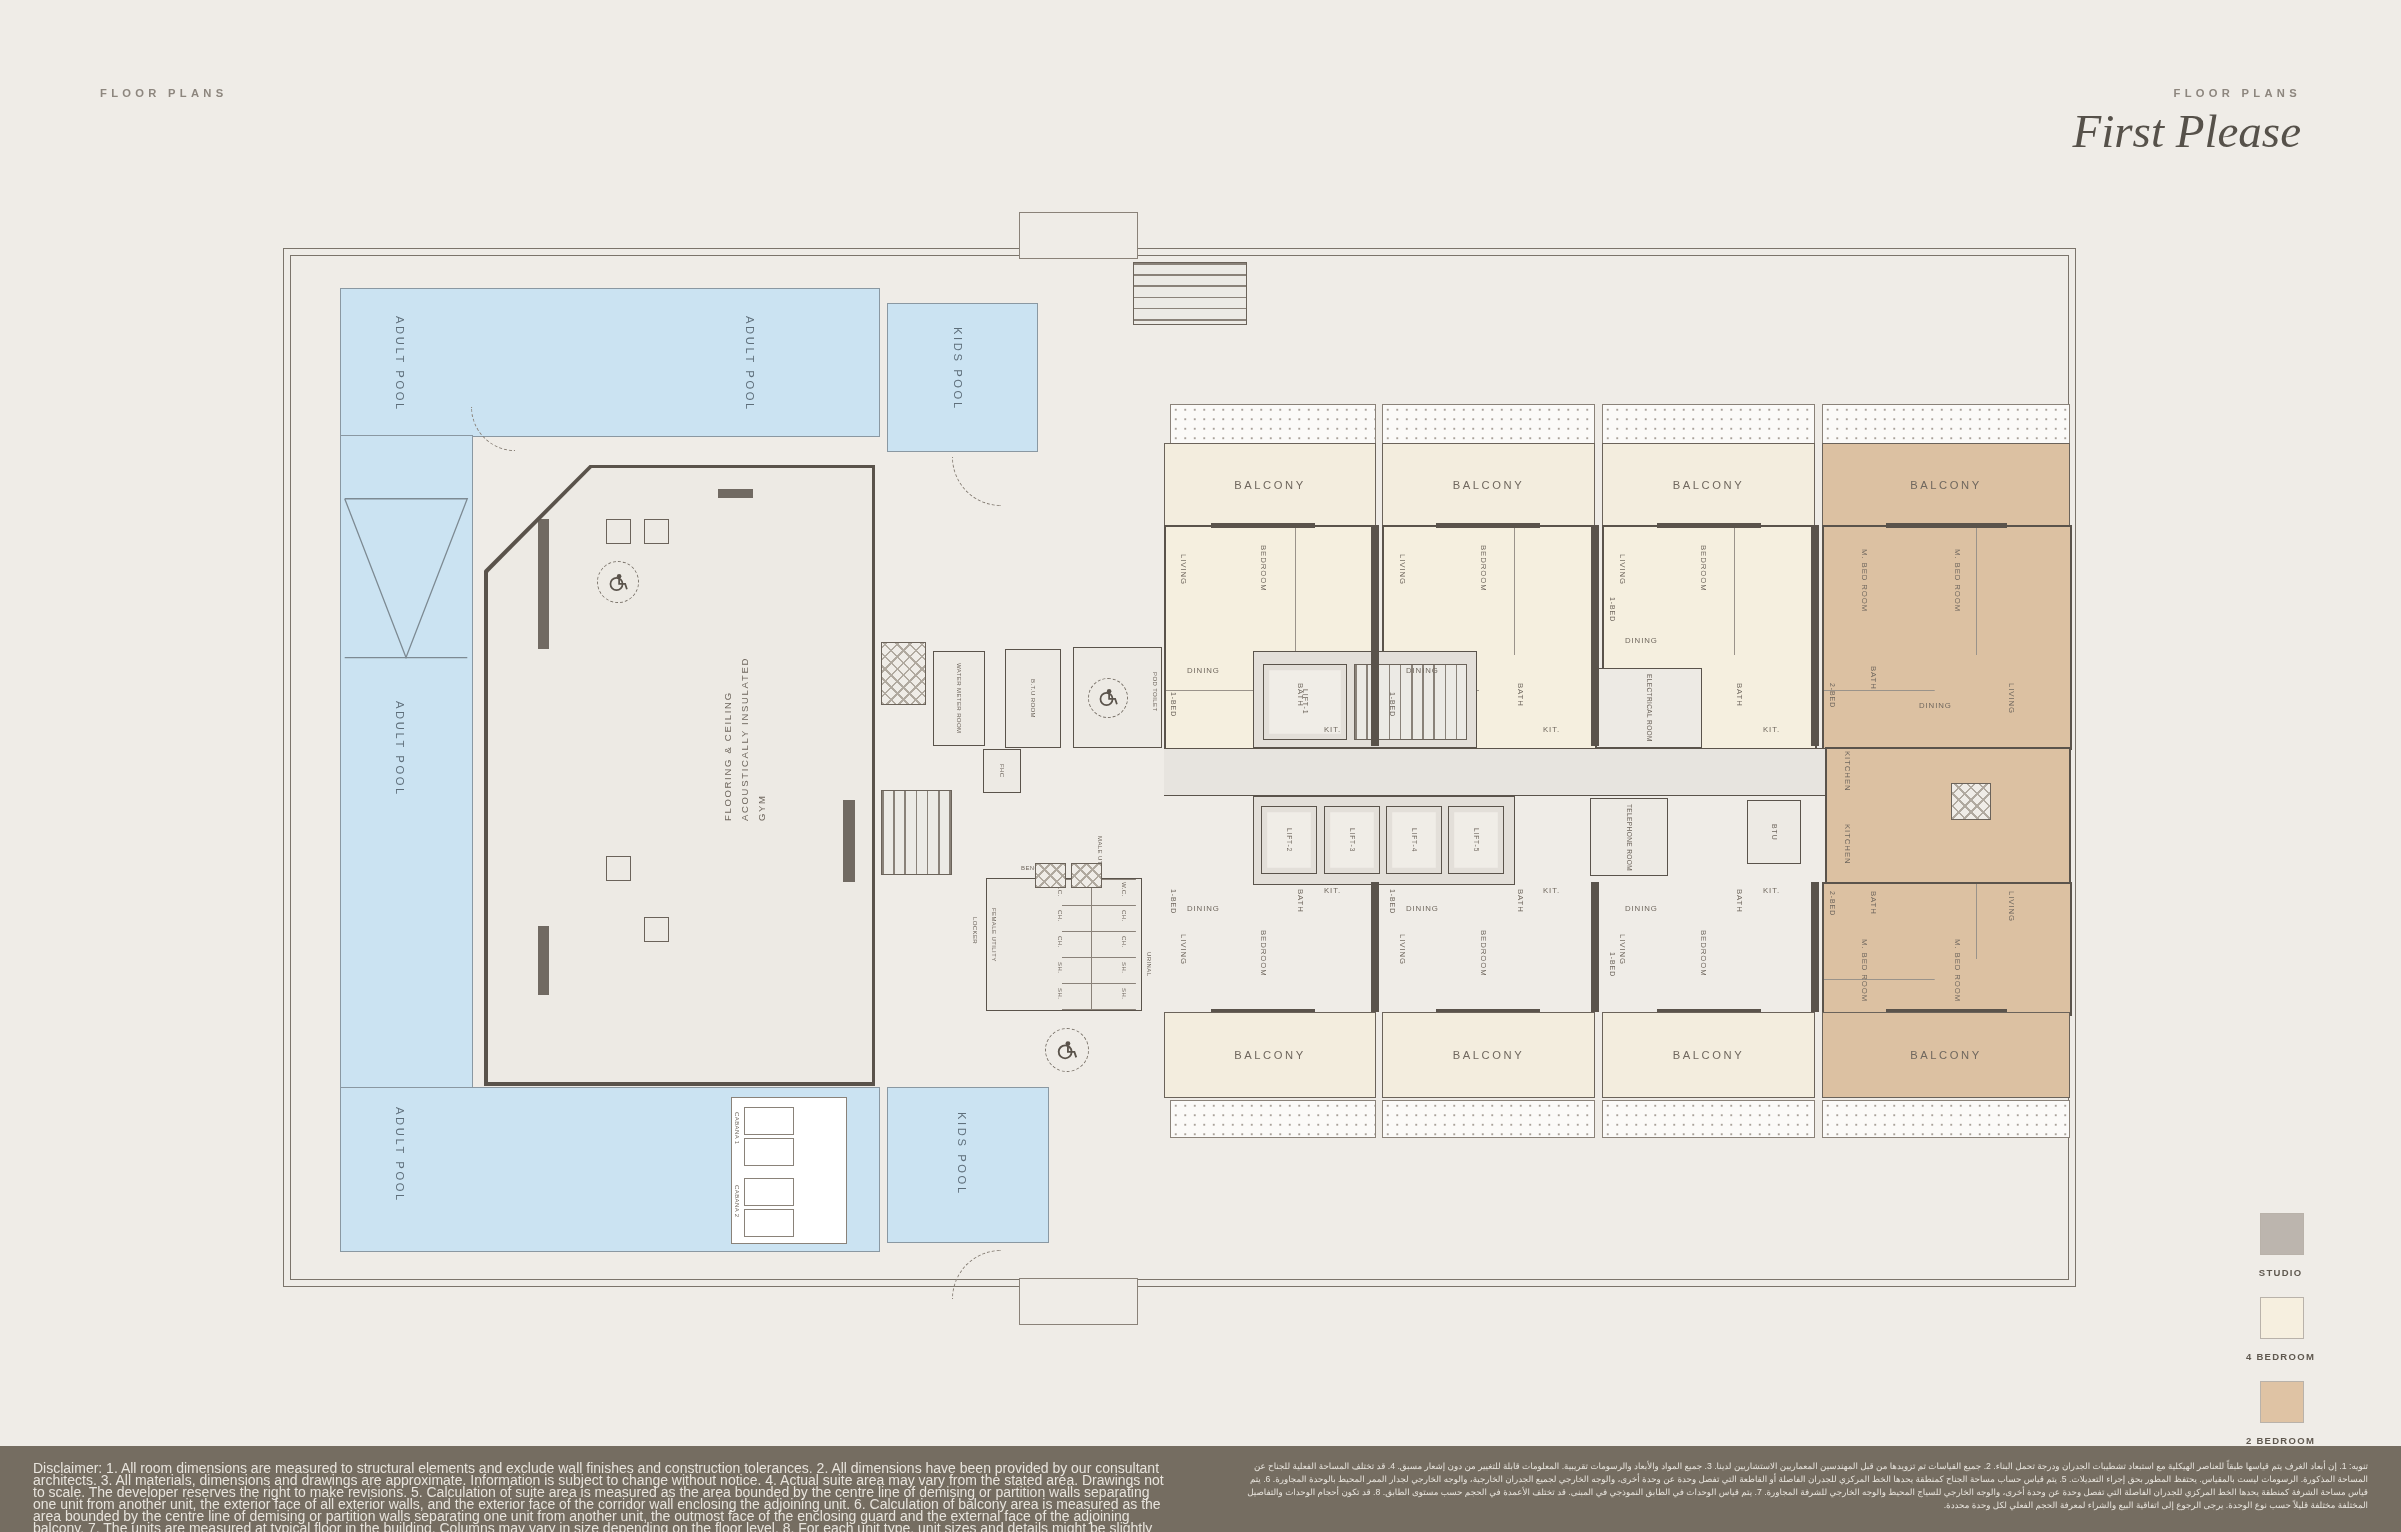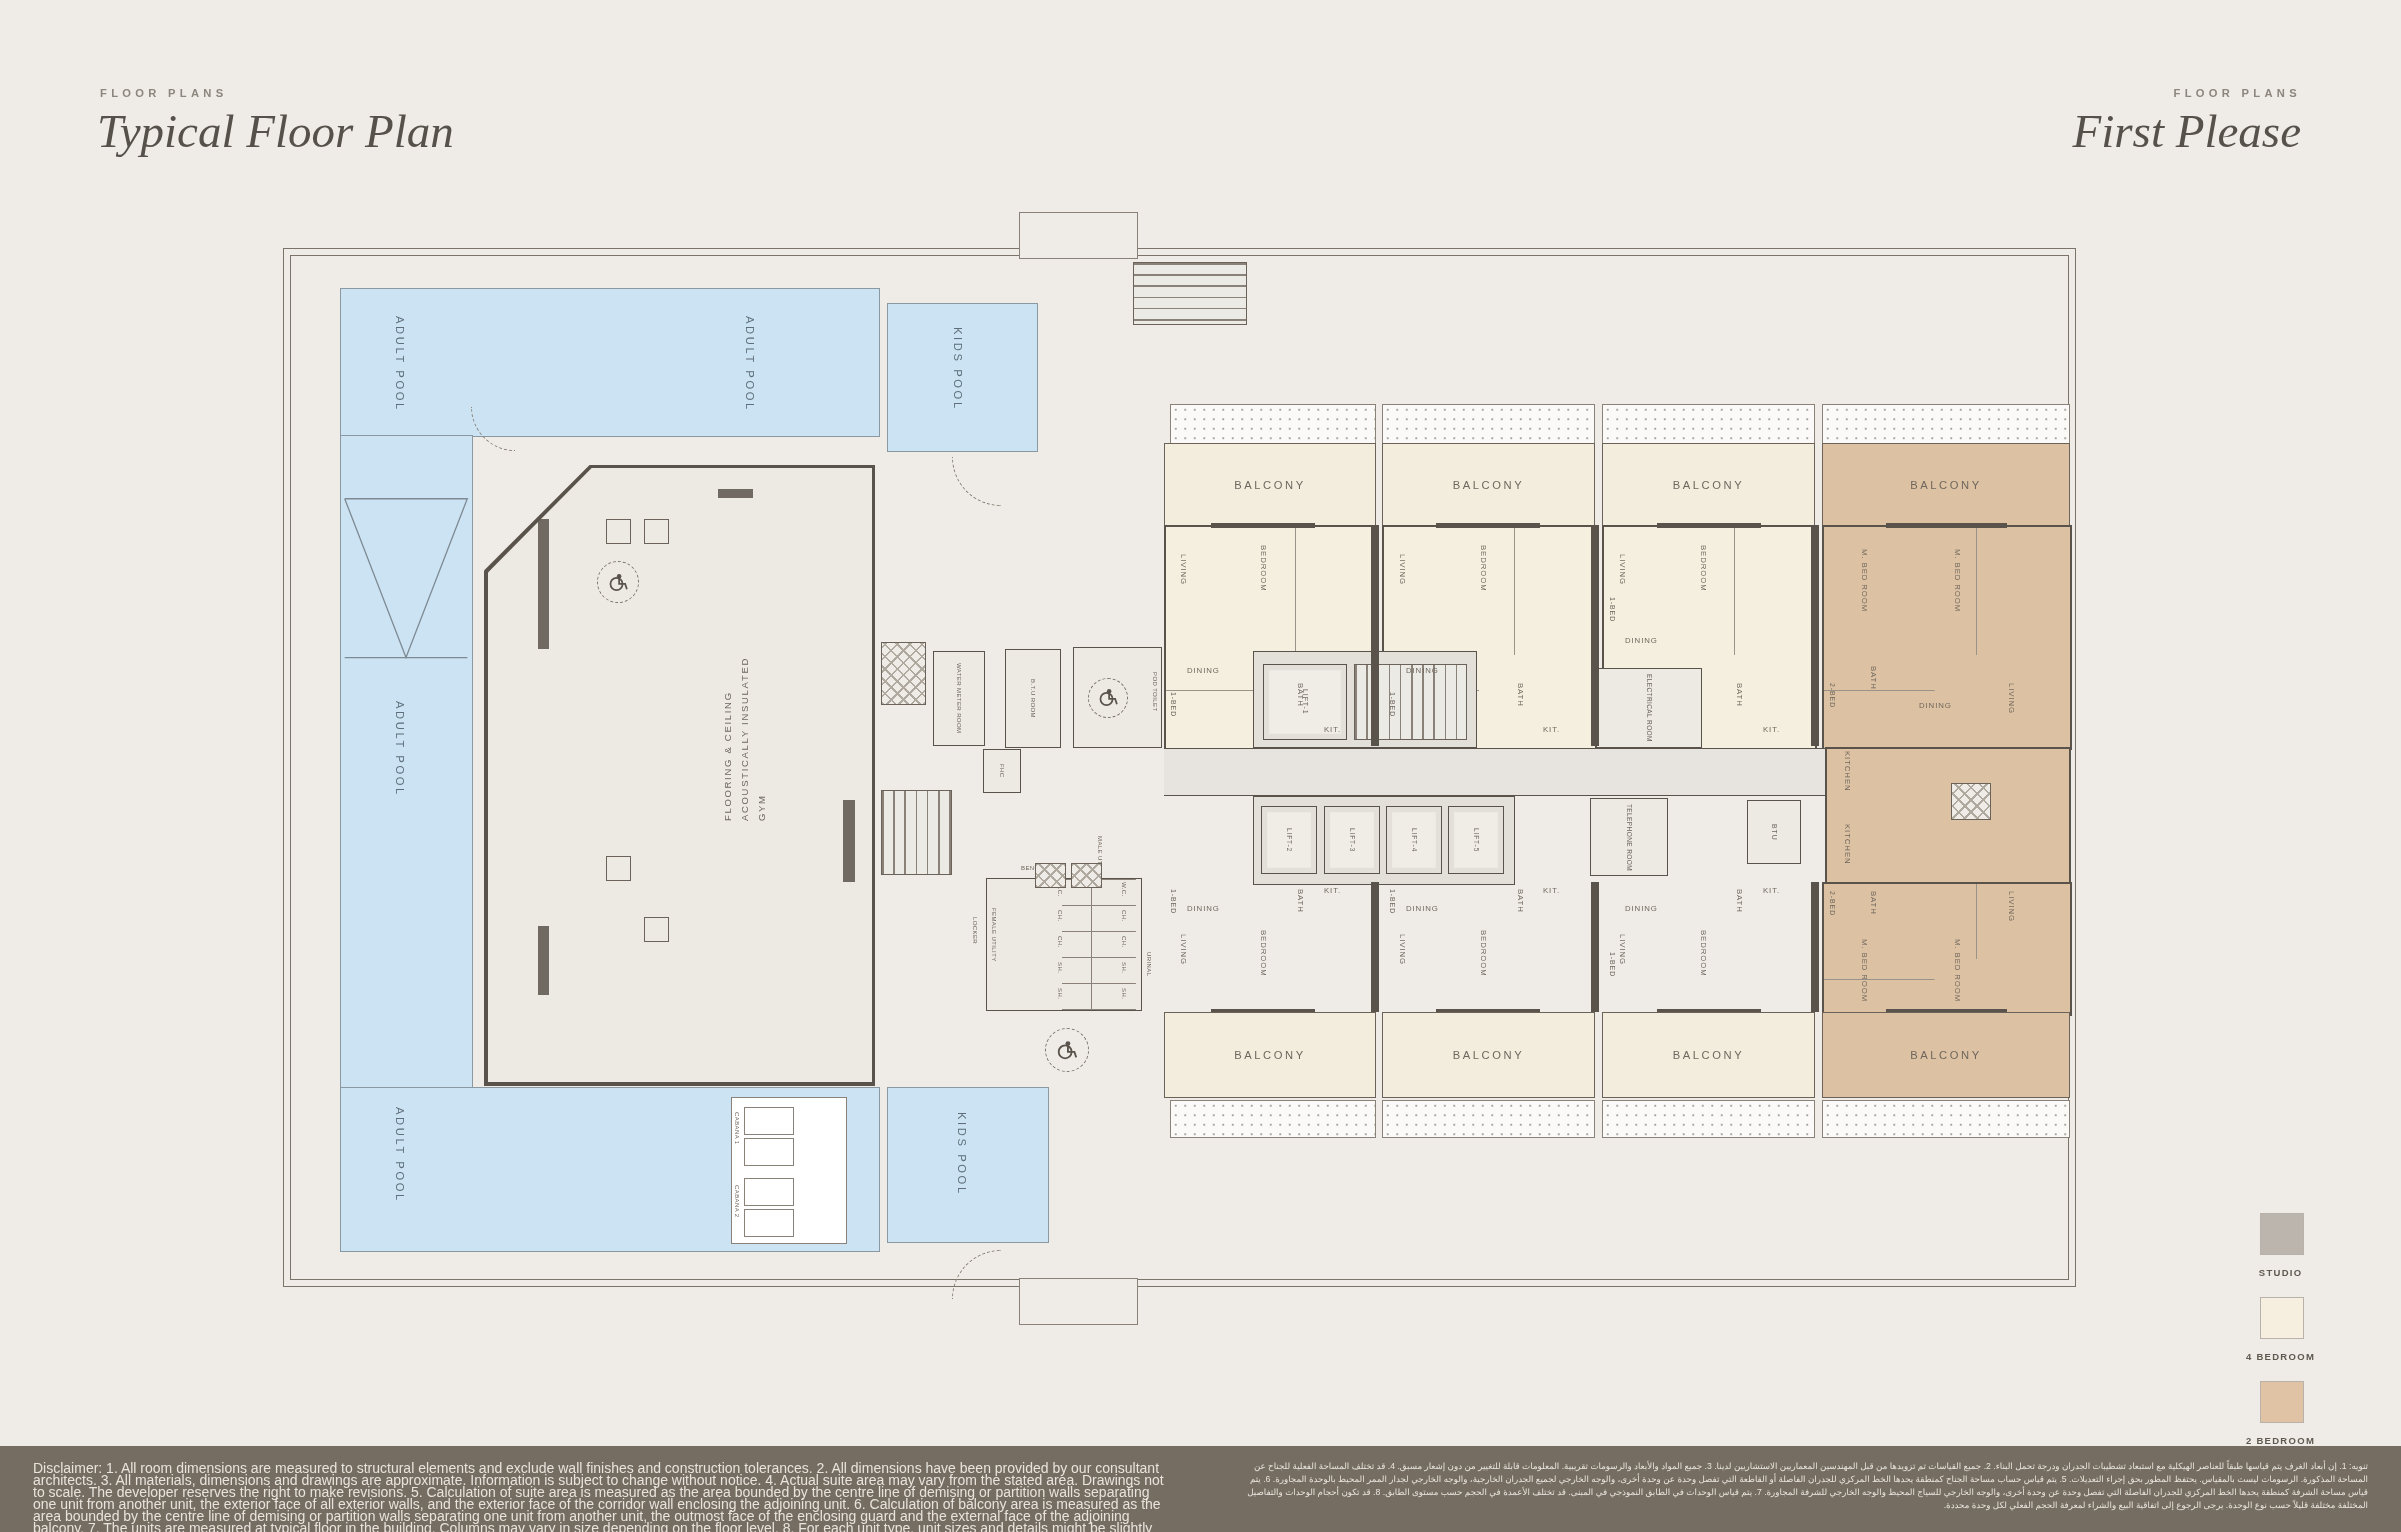--- a/index.html
+++ b/index.html
@@ -45,21 +45,20 @@
   .footer{background:#756d61;color:#e8e4dd;}
   .fnote{font-size:14px;line-height:12px;color:#e8e4dd;}
   .ar{direction:rtl;text-align:right;font-size:8.7px;line-height:13px;}
 </style>
 </head>
 <body>
 
 <div class="sheet">
 
   <div class="abs eyebrow" style="left:100px;top:87px;">FLOOR PLANS</div>
-  <div class="abs title" style="left:97px;top:104px;">Typical Floor Plan</div>
   <div class="abs eyebrow" style="right:100px;top:87px;text-align:right;">FLOOR PLANS</div>
   <div class="abs title" style="right:100px;top:104px;text-align:right;">First Please</div>
 
   <div class="abs site" style="left:290px;top:255px;width:1777px;height:1023px;"></div>
   <div class="abs" style="left:1019px;top:212px;width:117px;height:45px;border:1.7px solid #8a8279;background:#efece7;"></div>
   <div class="abs" style="left:1019px;top:1278px;width:117px;height:45px;border:1.7px solid #8a8279;background:#efece7;"></div>
 
   <div class="abs pool" style="left:340px;top:288px;width:538px;height:147px;"></div>
   <div class="abs pool" style="left:340px;top:435px;width:131px;height:652px;"></div>
   <div class="abs pool" style="left:340px;top:1087px;width:538px;height:163px;"></div>

